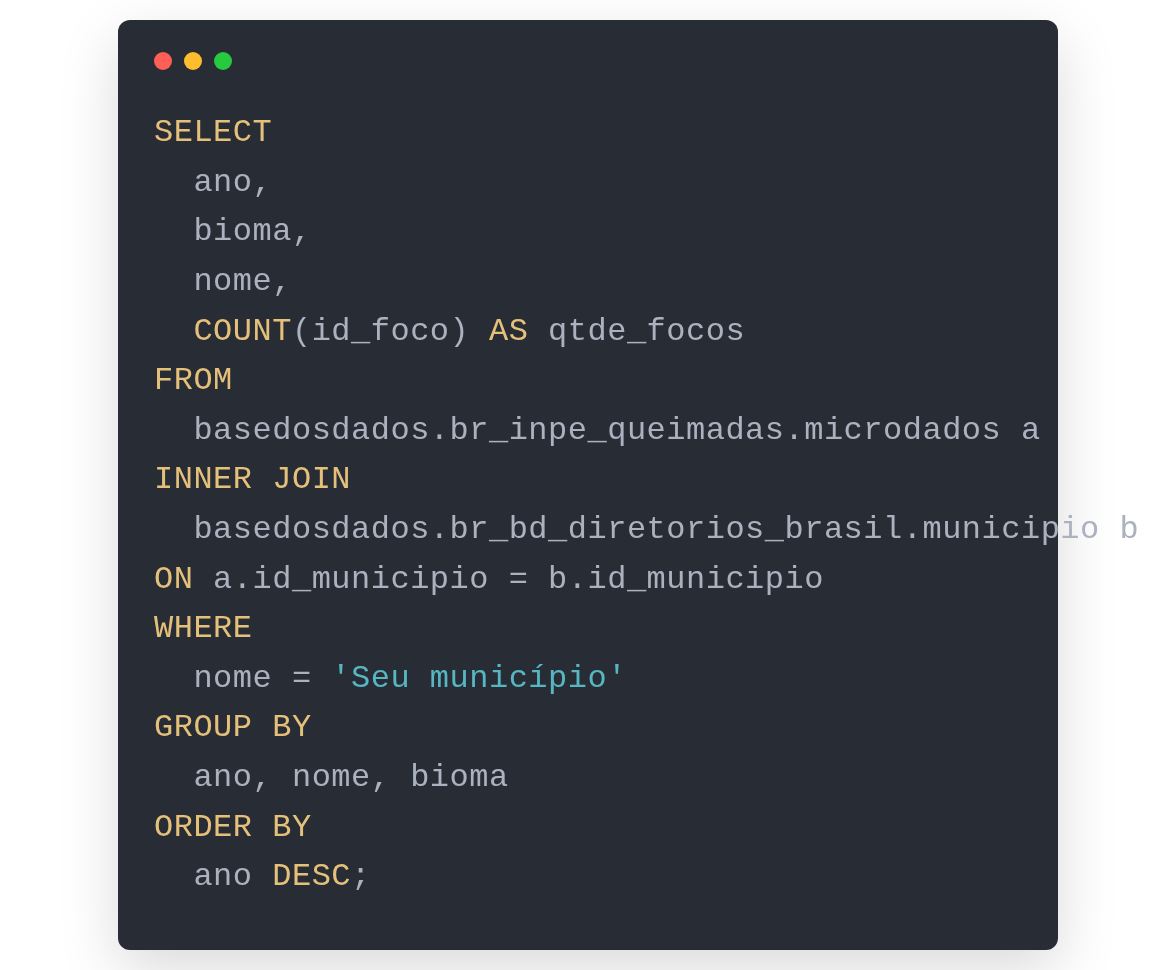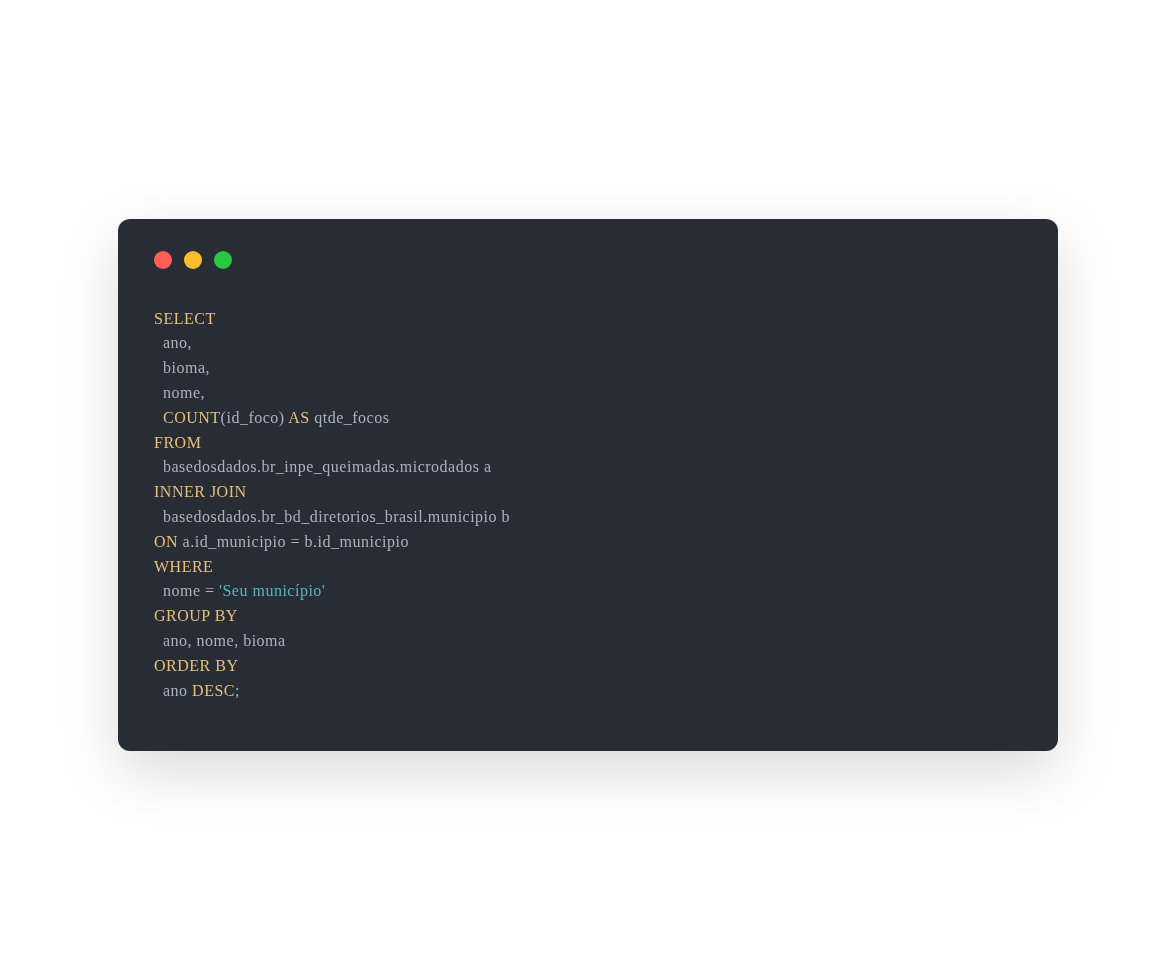--- a/index.html
+++ b/index.html
@@ -30,26 +30,25 @@
     }
     .light {
       width: 18px;
       height: 18px;
       border-radius: 50%;
     }
     .light.red { background: #ff5f56; }
     .light.yellow { background: #ffbd2e; }
     .light.green { background: #27c93f; }
     .code {
-      font-size: 16px;
+      font-size: 32px;
       line-height: 1.55;
       color: #abb2bf;
       white-space: pre;
       letter-spacing: 0.5px;
-      font-family: Liberation Serif, serif;
     }
     .kw { color: #e5c07b; }
     .str { color: #56b6c2; }
     .plain { color: #abb2bf; }
   </style>
 </head>
 <body>
 
 <div class="window">
   <div class="traffic-lights">

